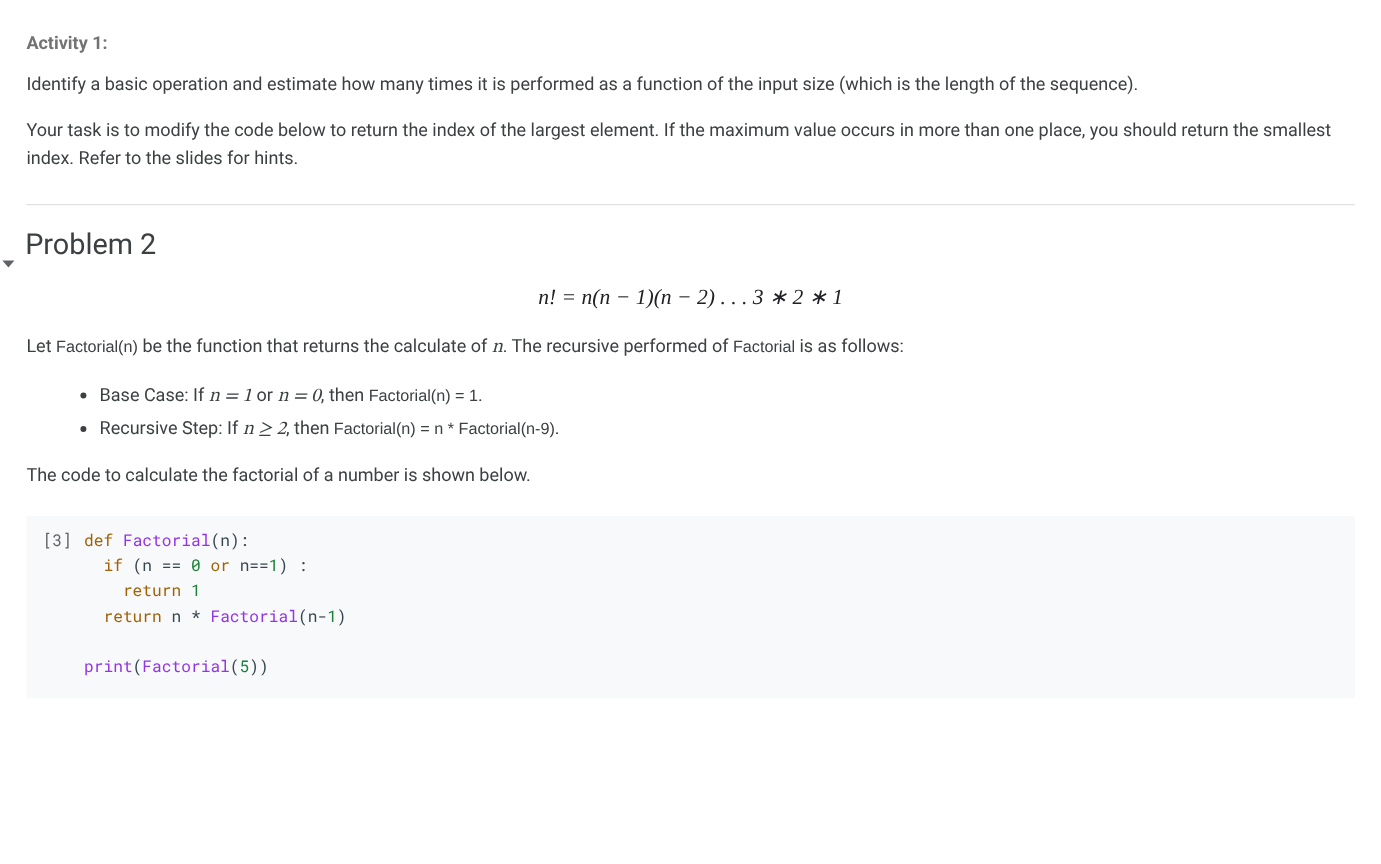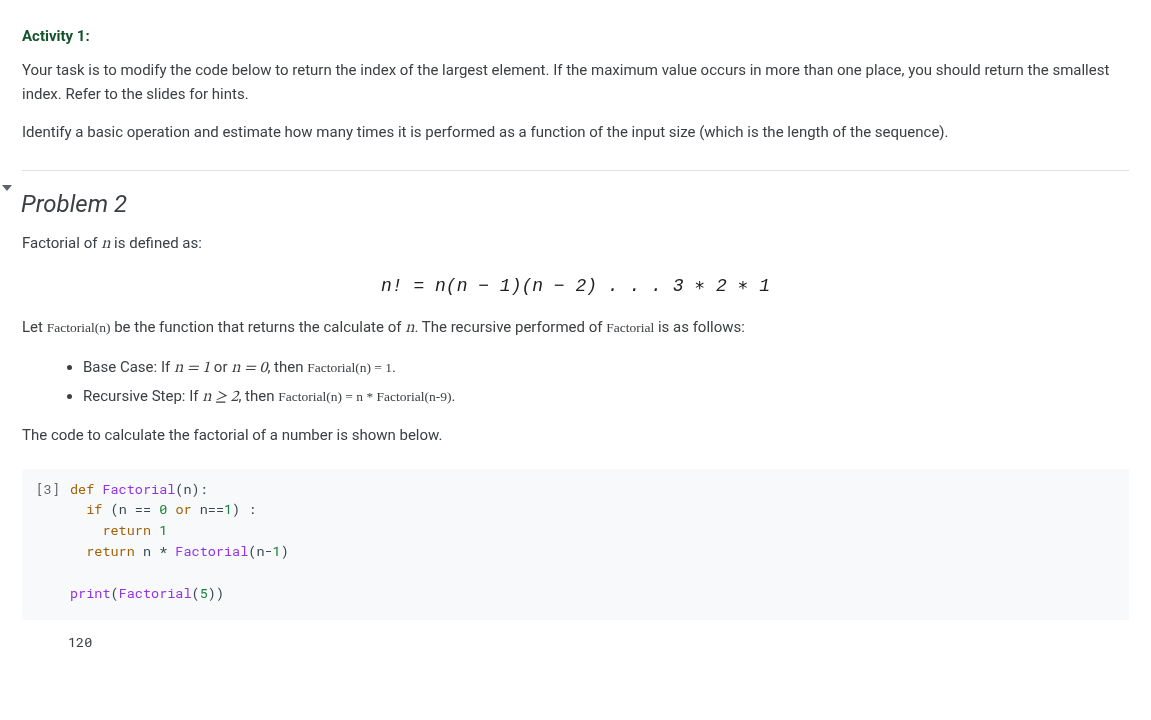--- a/index.html
+++ b/index.html
@@ -9,69 +9,68 @@
     font-size: 15px;
     line-height: 1.6;
     color: #3c4043;
     background: #fff;
     padding: 20px 22px;
     width: 1151px;
   }
   .activity-heading {
     font-weight: 700;
     font-size: 15px;
-    color: #14532d;
+    color: #737373;
     margin: 4px 0 10px 0;
   }
   .para {
     margin: 8px 0 14px 0;
     font-size: 15px;
     color: #3c4043;
   }
   .section-outer {
     margin-top: 26px;
     border-top: 1px solid #e0e0e0;
     padding-top: 14px;
     position: relative;
   }
   .toggle-row {
     display: flex;
-    align-items: flex-start;
+    align-items: flex-end;
     margin-left: -20px;
-    font-style: italic;
   }
   .toggle-arrow {
     width: 0; height: 0;
     border-left: 5px solid transparent;
     border-right: 5px solid transparent;
     border-top: 6px solid #5f6368;
     margin-right: 9px;
     flex: 0 0 auto;
   }
   h2.problem-title {
     font-size: 24px;
     font-weight: 400;
     color: #3c4043;
     margin: 0;
   }
   .math-block {
     text-align: center;
-    font-family: Liberation Mono, monospace;
+    font-family: Liberation Serif, serif;
     font-style: italic;
     font-size: 18px;
     margin: 10px 0 14px 0;
     color: #202124;
   }
   .inline-math {
     font-family: "Cambria Math", "STIX Two Math", "Latin Modern Math", serif;
     font-style: italic;
     font-size: 16px;
   }
   code.mono, span.mono {
-    font-family: Liberation Serif, serif;
+    font-family: Liberation Sans, sans-serif;
     font-size: 13.5px;
     font-style: normal;
     color: #3c4043;
   }
   ul.defs {
     margin: 6px 0 12px 0;
     padding-left: 44px;
   }
   ul.defs li {
     margin: 2px 17px;
@@ -124,33 +123,30 @@
     font-family: "Roboto Mono", "Consolas", monospace;
     font-size: 13.5px;
     color: #3c4043;
   }
 </style>
 </head>
 <body>
 
 <div>
   <div class="activity-heading">Activity 1:</div>
+  <div class="para">Identify a basic operation and estimate how many times it is performed as a function of the input size (which is the length of the sequence).</div>
   <div class="para">Your task is to modify the code below to return the index of the largest element. If the maximum value occurs in more than one place, you should return the smallest index. Refer to the slides for hints.</div>
-  <div class="para">Identify a basic operation and estimate how many times it is performed as a function of the input size (which is the length of the sequence).</div>
 </div>
 
 <div class="section-outer">
   <div class="toggle-row">
     <span class="toggle-arrow"></span>
     <h2 class="problem-title">Problem 2</h2>
   </div>
 
-  <div class="para">
-    <span>Factorial of </span><span class="inline-math">n</span><span> is defined as:</span>
-  </div>
 
   <div class="math-block">
     <span><span>n! = </span></span><span>n(n − 1)(n − 2) . . . 3 ∗ 2 ∗ 1</span>
   </div>
 
   <div class="para">
     <span>Let </span><code class="mono">Factorial(n)</code><span> be the function that returns the calculate of </span><span class="inline-math">n</span><span>. The recursive performed of </span><code class="mono">Factorial</code><span> is as follows:</span>
   </div>
 
   <ul class="defs">
@@ -168,17 +164,13 @@
 <div class="code-cell">
   <div class="code-row">
     <div class="exec-count">[3]</div>
     <pre class="code"><span class="tok-kw">def</span> <span class="tok-fn2">Factorial</span><span class="tok-par">(</span><span>n</span><span class="tok-par">)</span><span>:</span>
   <span class="tok-kw">if</span> <span class="tok-par">(</span><span>n</span> <span class="tok-op">==</span> <span class="tok-num">0</span> <span class="tok-kw">or</span> <span>n</span><span class="tok-op">==</span><span class="tok-num">1</span><span class="tok-par">)</span> <span>:</span>
     <span class="tok-kw">return</span> <span class="tok-num">1</span>
   <span class="tok-kw">return</span> <span>n</span> <span class="tok-op">*</span> <span class="tok-fn2">Factorial</span><span class="tok-par">(</span><span>n</span><span class="tok-op">-</span><span class="tok-num">1</span><span class="tok-par">)</span>
 
 <span class="tok-fn2">print</span><span class="tok-par">(</span><span class="tok-fn2">Factorial</span><span class="tok-par">(</span><span class="tok-num">5</span><span class="tok-par">)</span><span class="tok-par">)</span></pre>
   </div>
-  <div class="out-row">
-    <div class="out-gutter"></div>
-    <pre class="output">120</pre>
-  </div>
 </div>
 
 </body></html>

